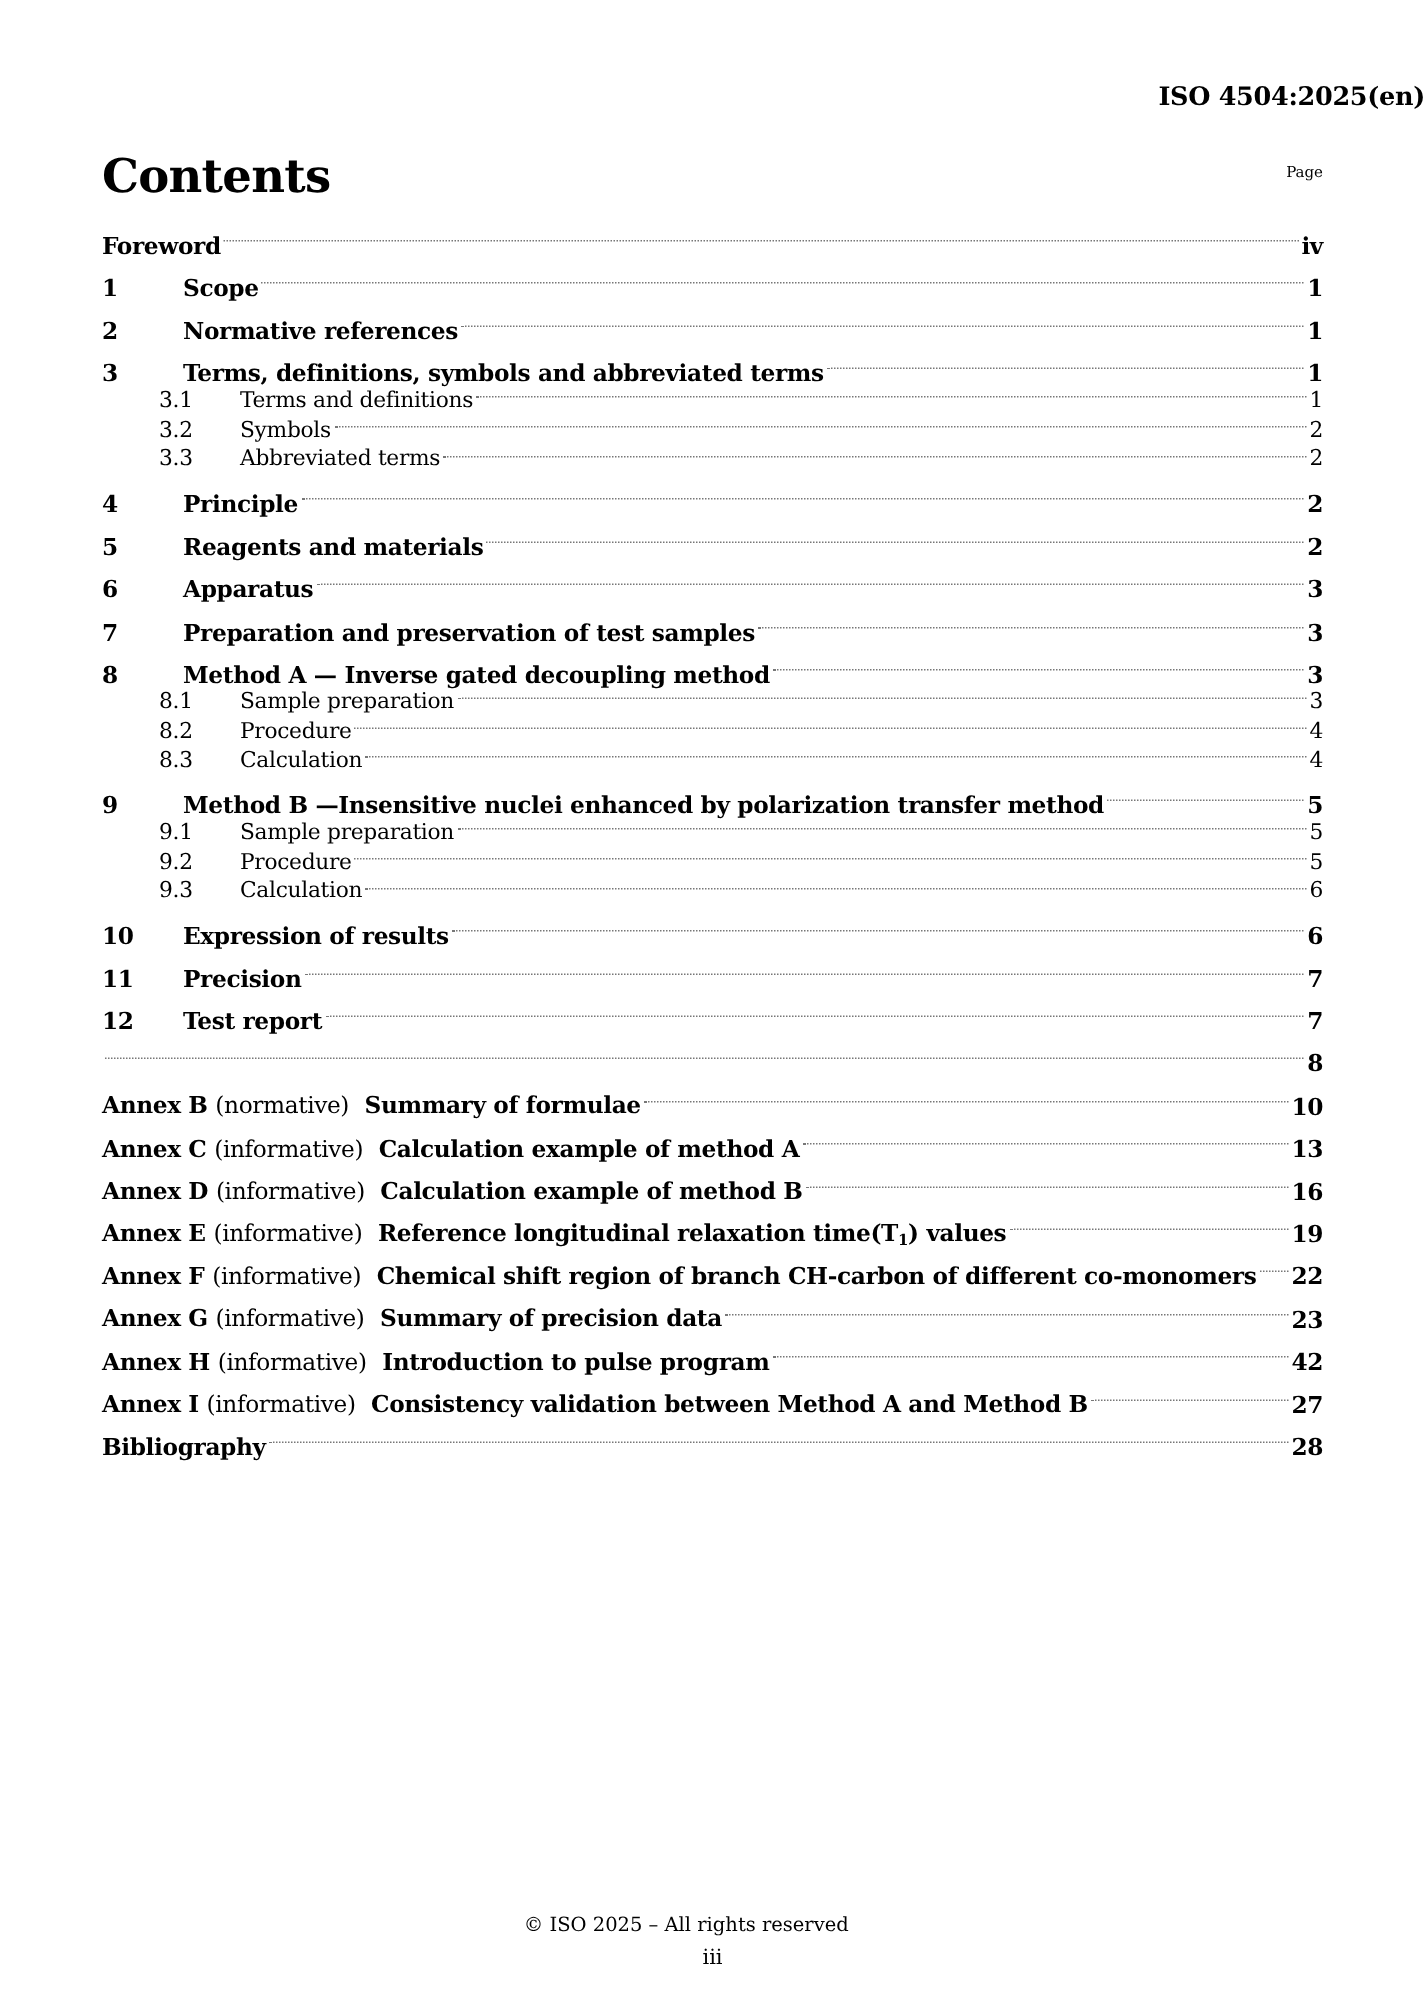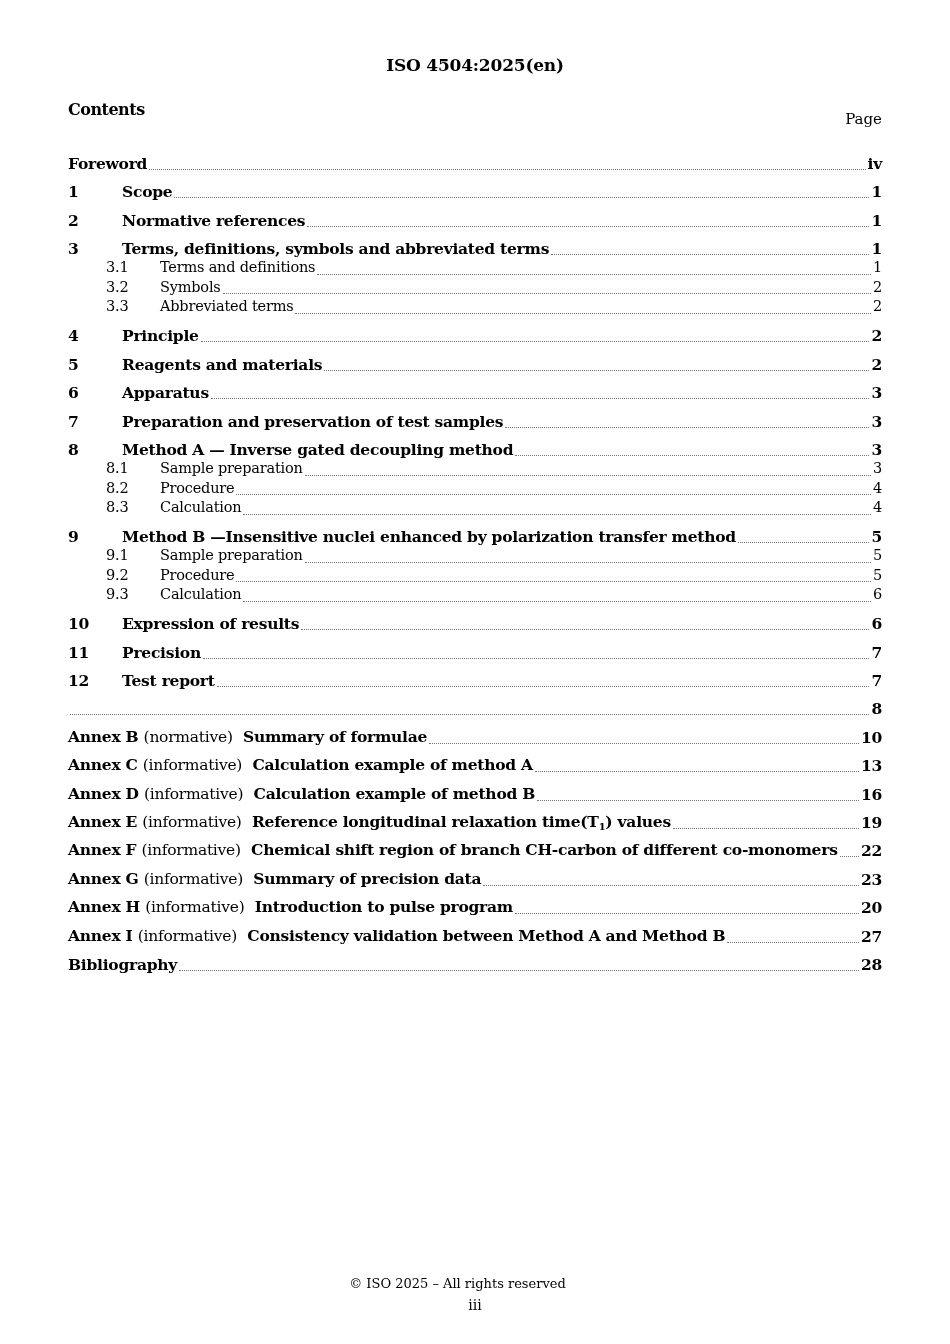--- a/index.html
+++ b/index.html
@@ -1,33 +1,33 @@
 <!DOCTYPE html>
 <html><head>
 <meta charset="utf-8">
 <style>
   html, body { margin: 0; padding: 0; background: #ffffff; }
   body {
     width: 950px; height: 1344px; position: relative; overflow: hidden;
     font-family: "DejaVu Serif", "Liberation Serif", serif; color: #000;
   }
   .doc-id {
-    position: absolute; top: 55px; left: 0; width: 950px; text-align: center;
+    position: absolute; top: 55px; left: 0; width: 950px; text-align: right;
     font-weight: bold; font-size: 17px; letter-spacing: -0.2px;
   }
   .contents-heading {
     position: absolute; top: 100px; left: 68px;
-    font-weight: bold; font-size: 16px; letter-spacing: -0.5px;
+    font-weight: bold; font-size: 31px; letter-spacing: -0.5px;
   }
   .page-label {
-    position: absolute; top: 110px; right: 68px; font-size: 15px;
+    position: absolute; top: 110px; right: 68px; font-size: 10px;
   }
   .toc { position: absolute; top: 154px; left: 68px; width: 814px; }
   .row {
-    display: flex; align-items: flex-end; white-space: nowrap; position: relative;
+    display: flex; align-items: center; white-space: nowrap; position: relative;
   }
   .row.lvl1 { font-weight: bold; font-size: 15.5px; height: 19px; line-height: 19px; margin-top: 9.4px; letter-spacing: -0.25px; }
   .row.lvl1.first { margin-top: 0; }
   .row.lvl2 { font-size: 14.5px; height: 19.6px; line-height: 19.6px; letter-spacing: -0.2px; }
   .num { width: 54px; flex: none; }
   .row.lvl2 .num { margin-left: 38px; width: 54px; }
   .title { flex: none; }
   .annex-kind { font-weight: normal; }
   .leader {
     flex: 1 1 auto; margin: 0 2px; border-bottom: 1px dotted #777; height: 0;
@@ -227,21 +227,21 @@
     <span class="pg">22</span>
   </div>
   <div class="row lvl1">
     <span class="title"><span>Annex G</span> <span class="annex-kind">(informative)</span>&nbsp; <span>Summary of precision data</span></span>
     <span class="leader"></span>
     <span class="pg">23</span>
   </div>
   <div class="row lvl1">
     <span class="title"><span>Annex H</span> <span class="annex-kind">(informative)</span>&nbsp; <span>Introduction to pulse program</span></span>
     <span class="leader"></span>
-    <span class="pg">20</span>
+    <span class="pg">42</span>
   </div>
   <div class="row lvl1">
     <span class="title"><span>Annex I</span> <span class="annex-kind">(informative)</span>&nbsp; <span>Consistency validation between Method A and Method B</span></span>
     <span class="leader"></span>
     <span class="pg">27</span>
   </div>
 
   <div class="row lvl1">
     <span class="title">Bibliography</span>
     <span class="leader"></span>

